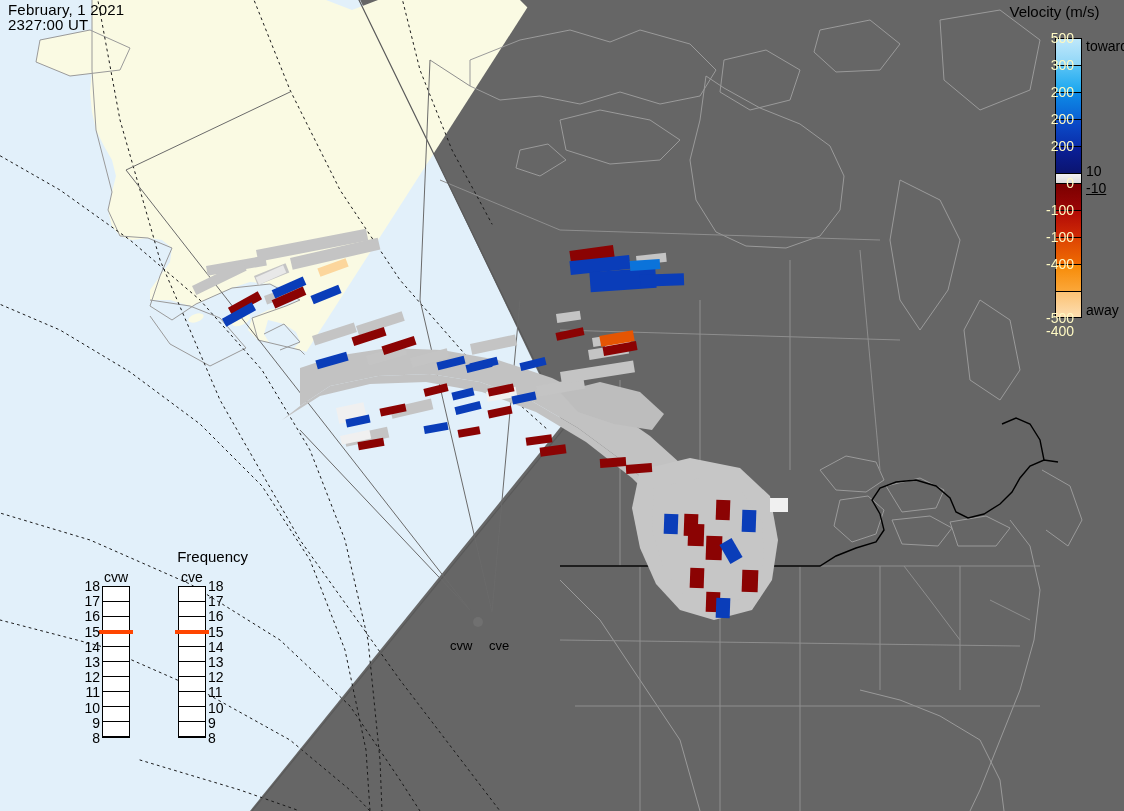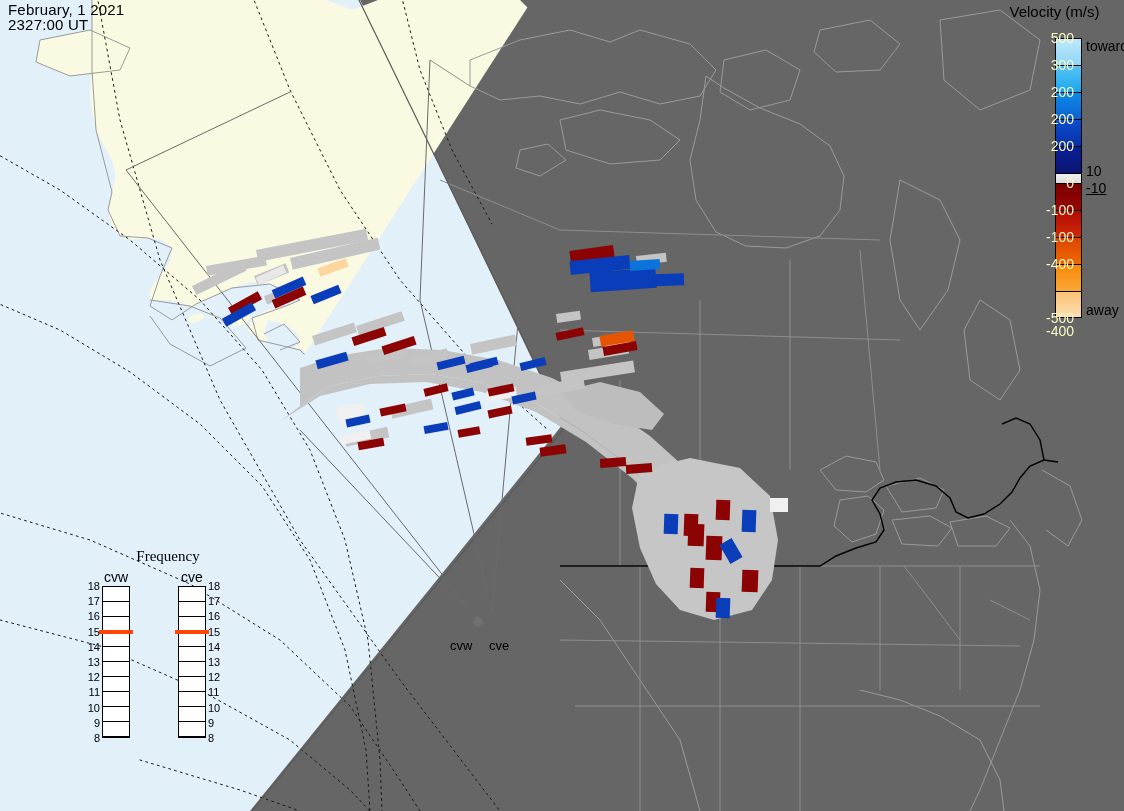--- a/index.html
+++ b/index.html
@@ -25,30 +25,30 @@
     border:1px solid #000;box-sizing:border-box;overflow:hidden;}
   .cb-band{width:100%;box-sizing:border-box;border-bottom:1px solid #000;}
   .cb-band:last-child{border-bottom:none;}
   .cb-tick{position:absolute;right:50px;font-size:14px;color:#fef9c3;
     text-align:right;white-space:nowrap;transform:translateY(-50%);}
   .cb-side{position:absolute;left:101px;font-size:14px;color:#000;
     white-space:nowrap;transform:translateY(-50%);}
 
   
   #freq{position:absolute;left:88px;top:548px;width:160px;height:240px;z-index:40;}
-  #freq-title{position:absolute;left:0;top:0;width:160px;text-align:center;
-    font-size:15px;color:#000;font-family:Liberation Serif, serif;}
+  #freq-title{position:absolute;left:0;top:0;width:160px;text-align:right;
+    font-size:15px;color:#000;}
   .freq-col{position:absolute;top:20px;width:40px;}
   .freq-name{font-size:14px;color:#000;text-align:center;height:18px;line-height:18px;}
   .freq-bar{position:relative;margin:0 auto;width:28px;height:152px;
     border:1px solid #000;box-sizing:border-box;background:#fff;}
   .freq-cell{height:10%;box-sizing:border-box;border-bottom:1px solid #000;}
   .freq-cell:last-child{border-bottom:none;}
   .freq-mark{position:absolute;height:4px;width:34px;left:-4px;}
-  .freq-lab{position:absolute;font-size:11px;color:#000;
+  .freq-lab{position:absolute;font-size:14px;color:#000;
     transform:translateY(-50%);white-space:nowrap;}
   .freq-lab.l{text-align:right;width:24px;}
   .freq-lab.r{text-align:left;width:24px;}
 
   
   .site-lab{position:absolute;z-index:40;font-size:13px;color:#000;white-space:nowrap;}
 </style>
 </head>
 <body>
 

